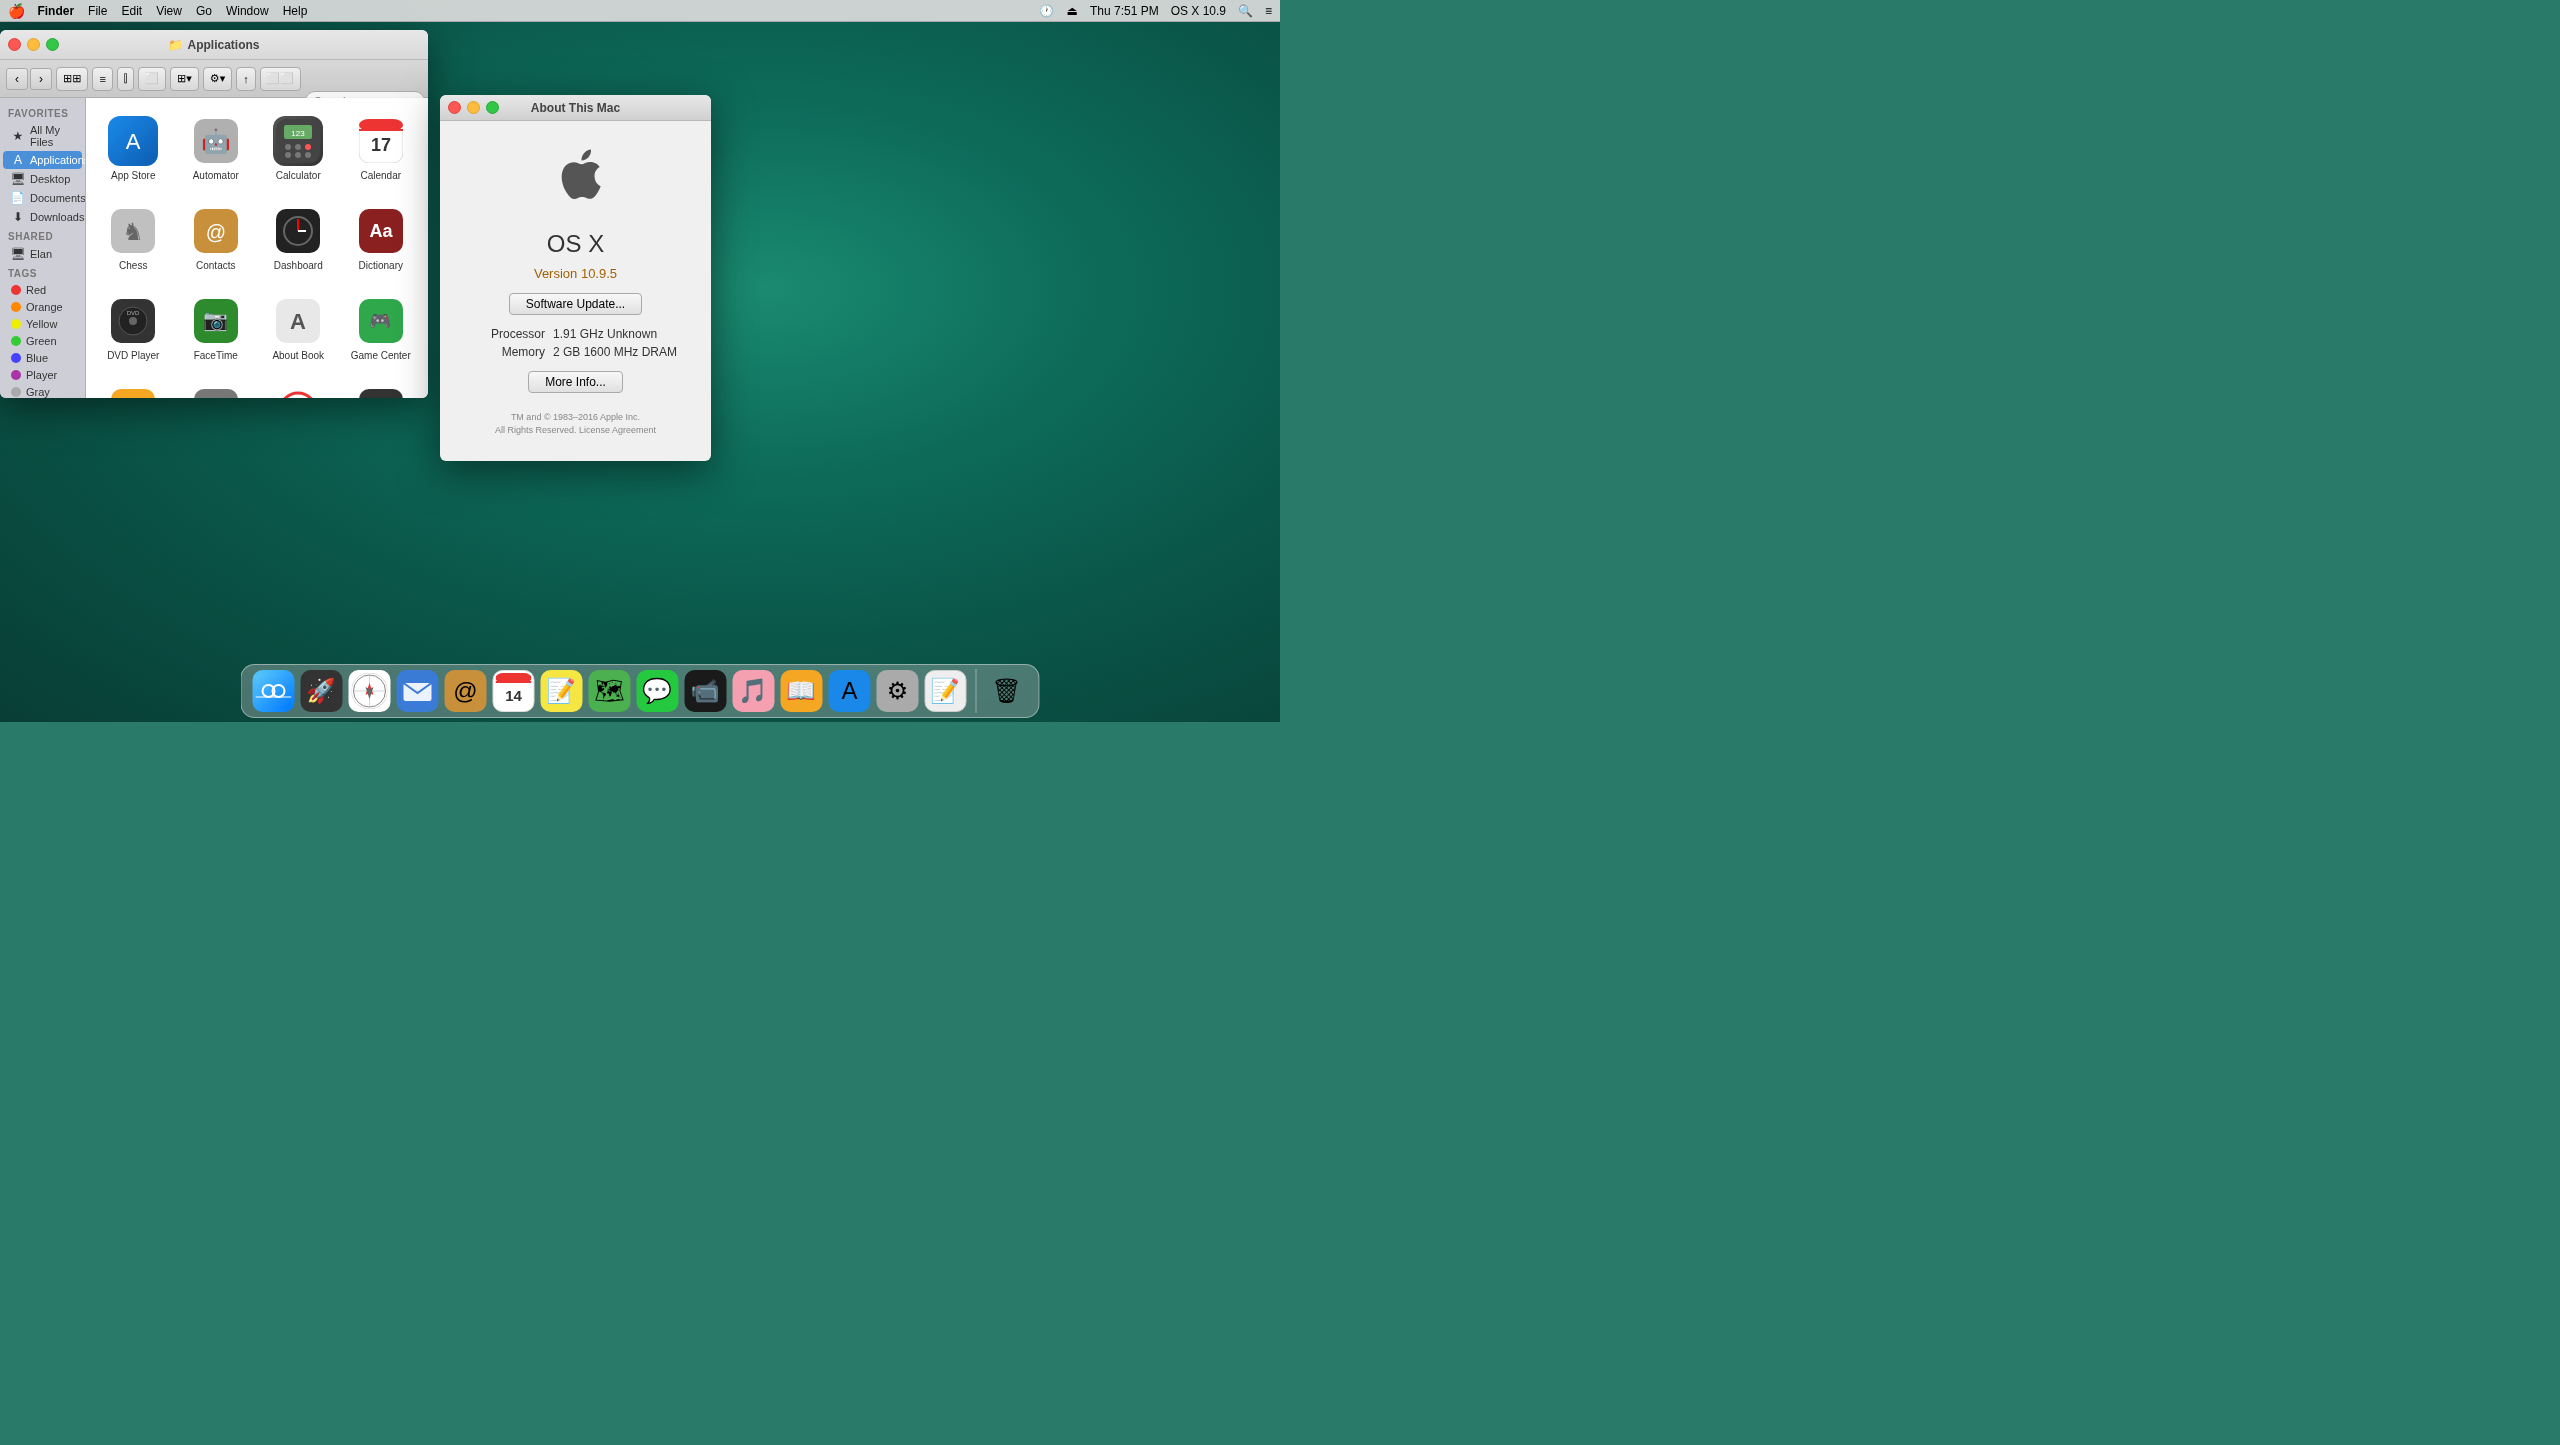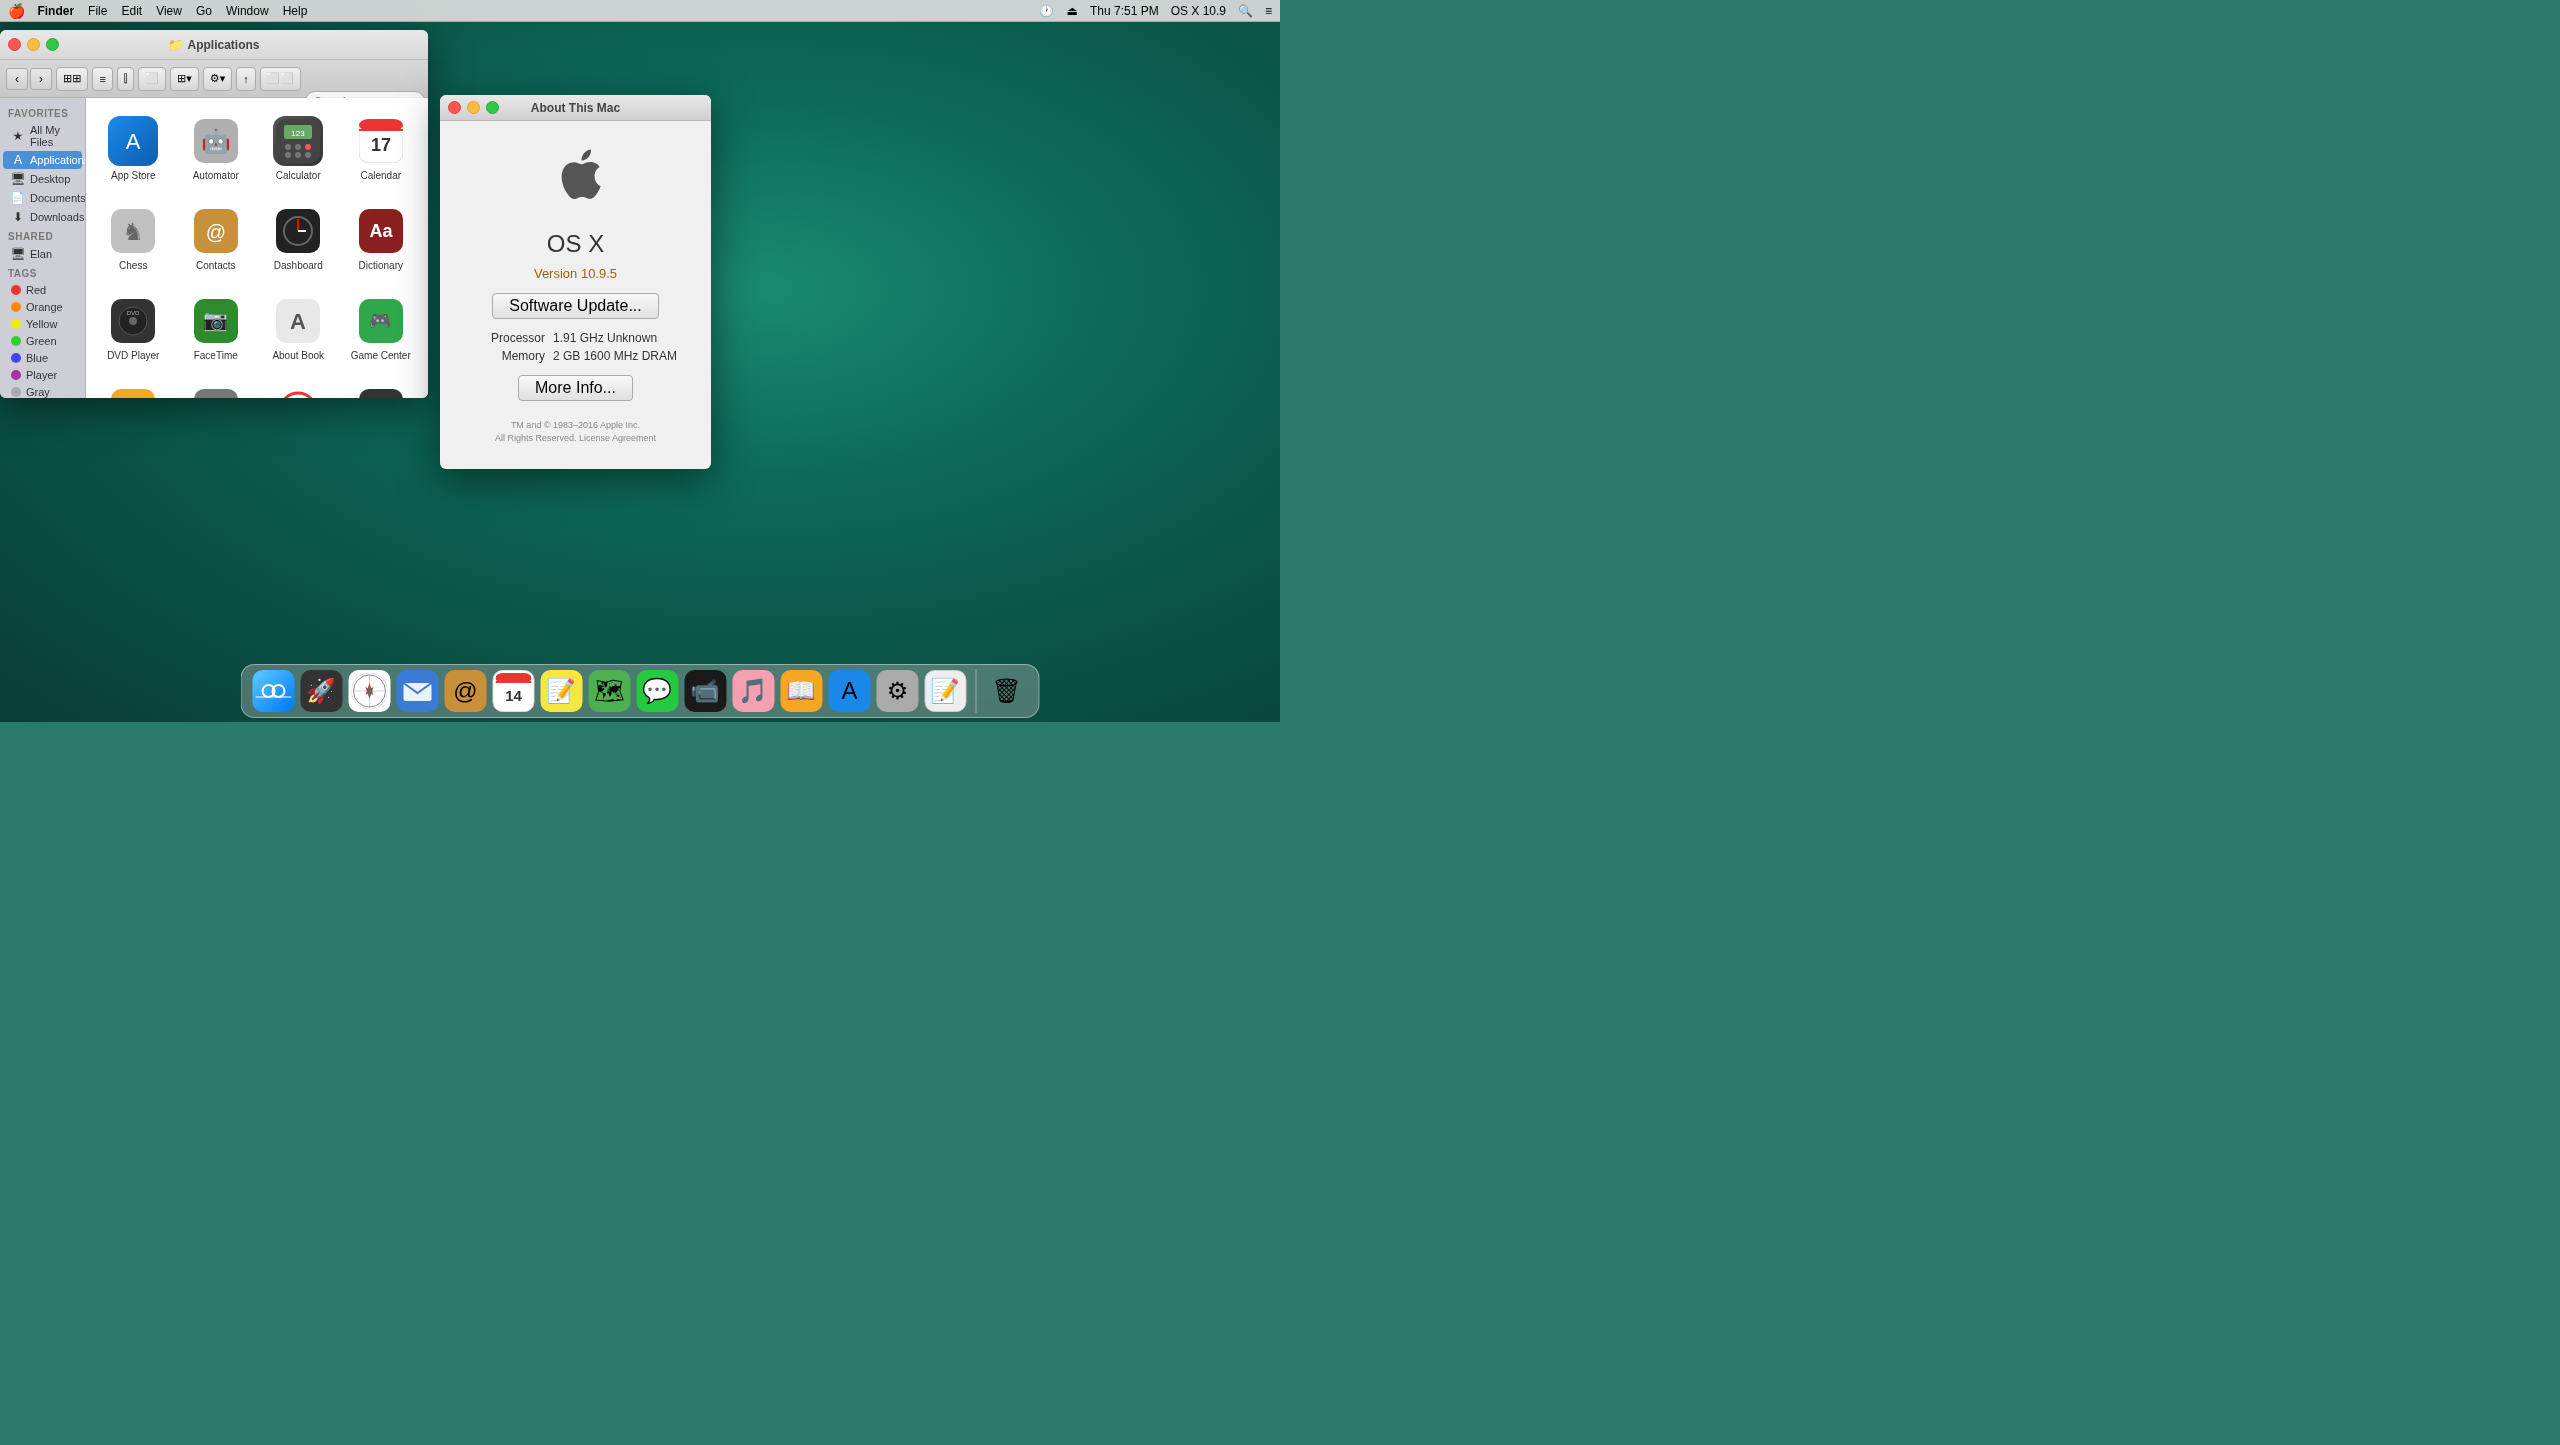--- a/index.html
+++ b/index.html
@@ -273,21 +273,21 @@
     }
     .os-version {
       font-size: 13px;
       color: #a16207;
     }
     .about-btn {
       background: linear-gradient(to bottom, #f8f8f8, #e0e0e0);
       border: 1px solid #aaa;
       border-radius: 4px;
       padding: 3px 16px;
-      font-size: 16px;
+      font-size: 12px;
       cursor: pointer;
       margin: 4px 0;
     }
     .about-specs {
       width: 100%;
       display: flex;
       flex-direction: column;
       gap: 4px;
       font-size: 12px;
       color: #333;

